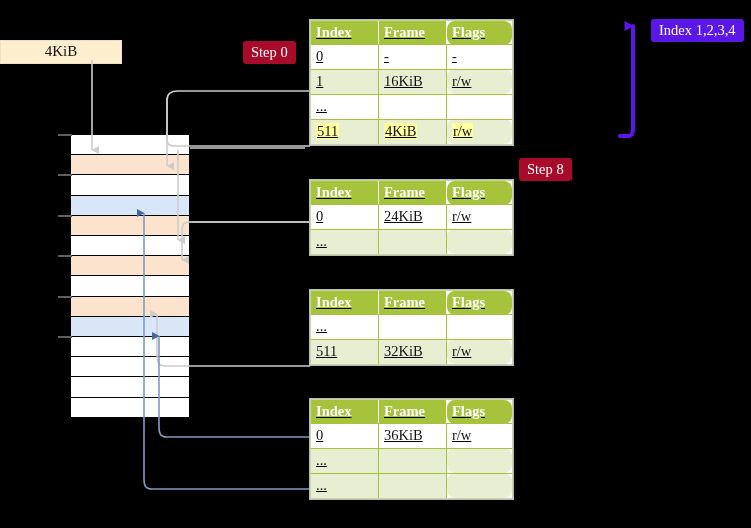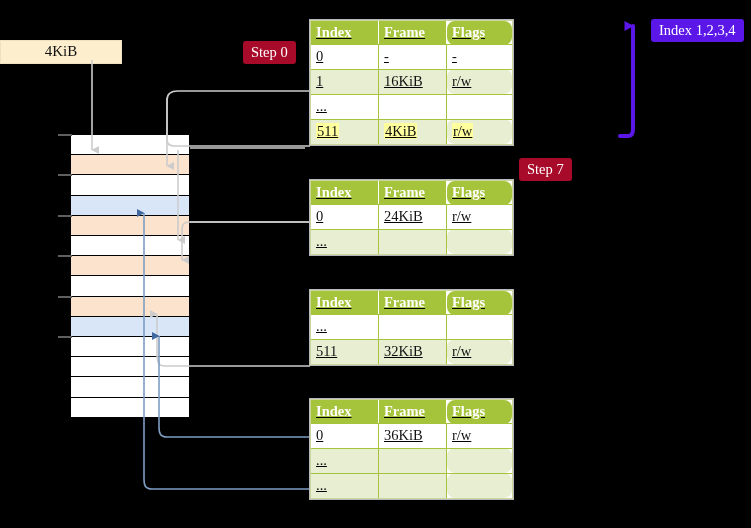--- a/index.html
+++ b/index.html
@@ -117,21 +117,21 @@
   <div class="badge badge-red" style="left:201px; top:41px;margin-left:42px;">
     <span>Step 0</span>
   </div>
 
 
   <div class="badge badge-blue" style="left:651px; top:19px;">
     <span>Index 1,2,3,4</span>
   </div>
 
   <div class="badge badge-red" style="left:519px; top:158px;">
-    <span>Step 7</span>
+    <span>Step 8</span>
   </div>
 
   <div class="memcol" id="memcol" style="left:70px; top:134px; width:120px; height:282px;">
       <div class="memrow" style="top: 0px; height: 21.2px; width: 120px;"></div>
       <div class="memrow peach" style="top: 20.2px; height: 21.2px; width: 120px;"></div>
       <div class="memrow" style="top: 40.4px; height: 21.2px; width: 120px;"></div>
       <div class="memrow blue" style="top: 60.6px; height: 21.2px; width: 120px;"></div>
       <div class="memrow peach" style="top: 80.8px; height: 21.2px; width: 120px;"></div>
       <div class="memrow" style="top: 101px; height: 21.2px; width: 120px;"></div>
       <div class="memrow peach" style="top: 121.2px; height: 21.2px; width: 120px;"></div>

